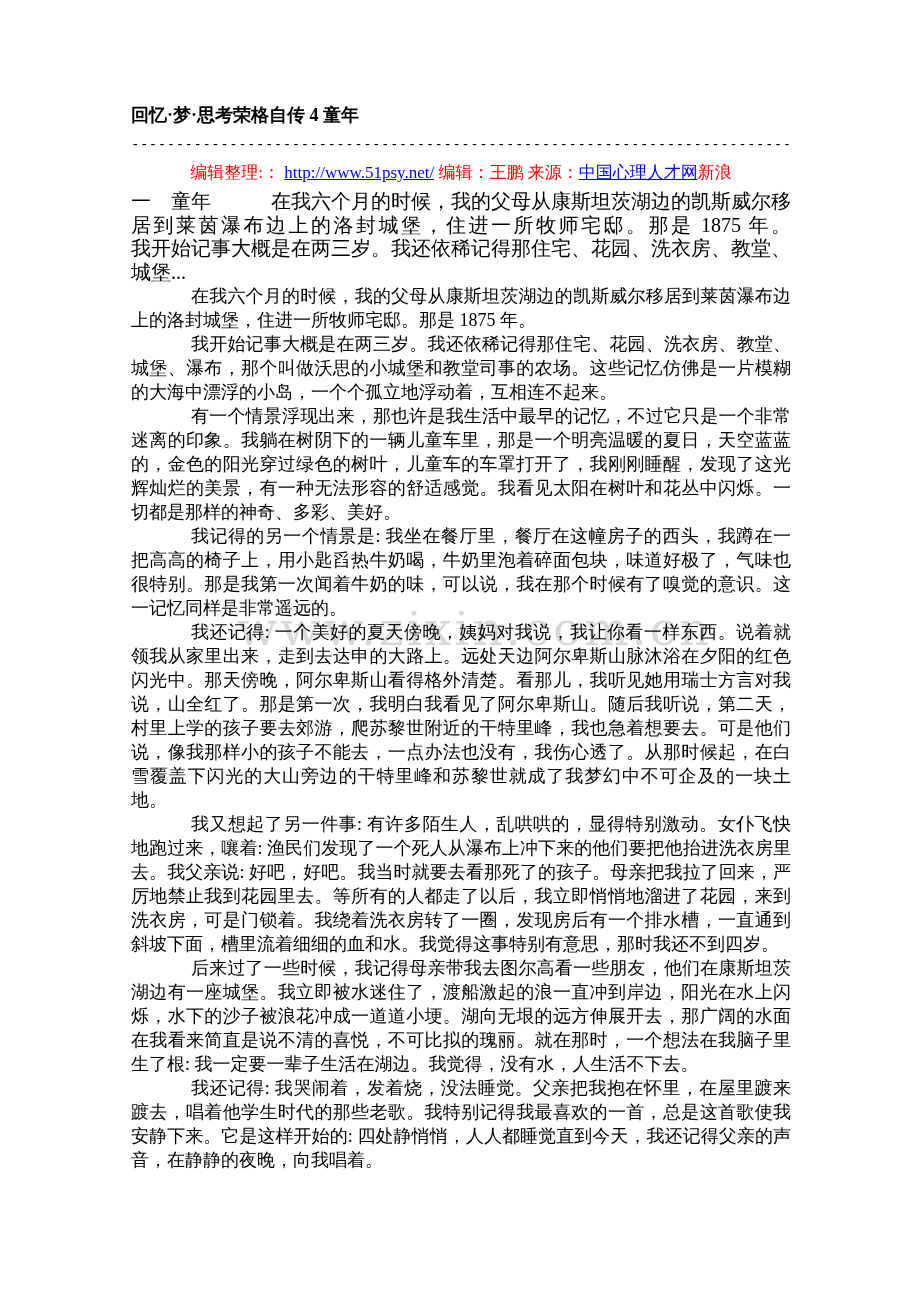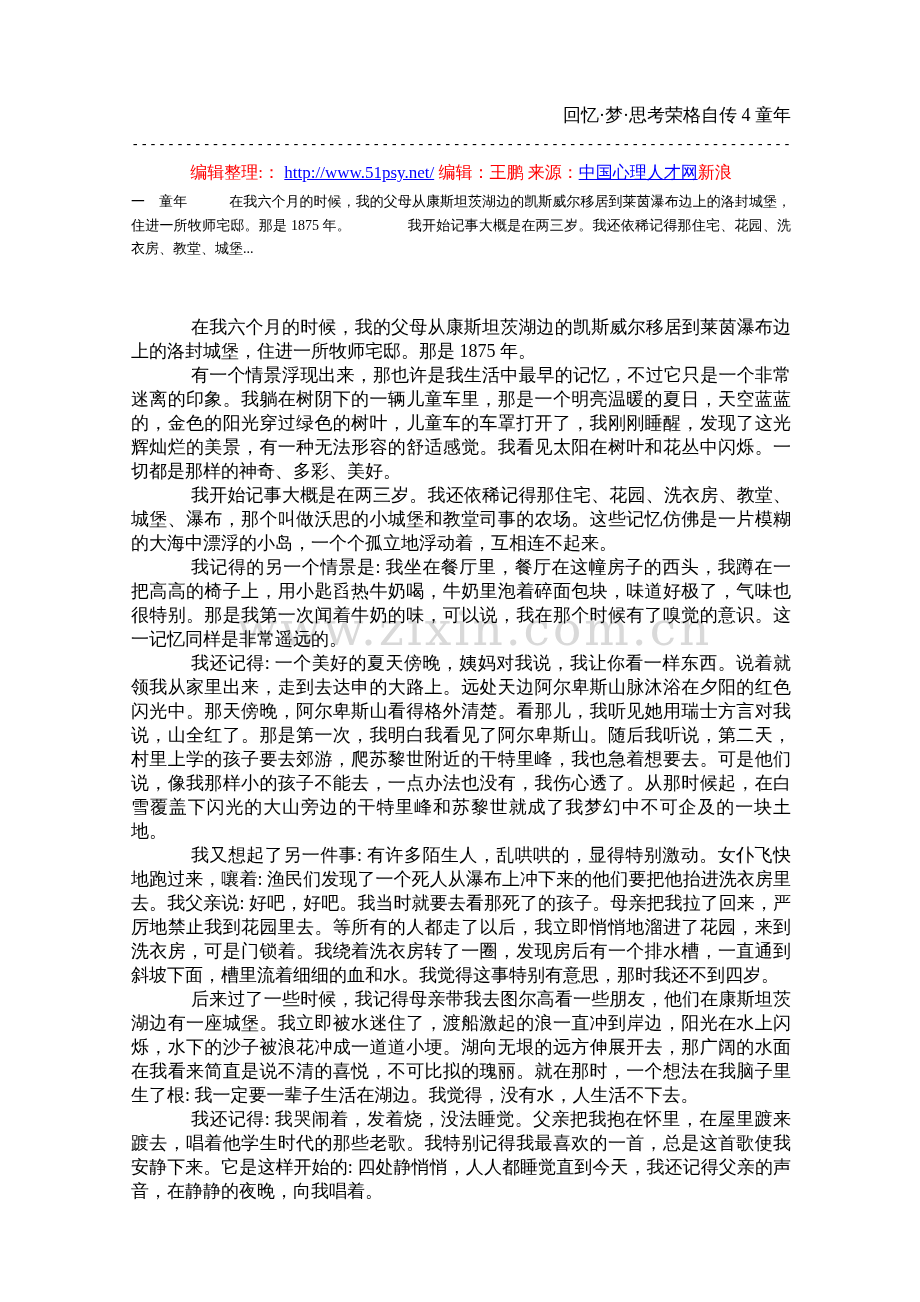--- a/index.html
+++ b/index.html
@@ -26,22 +26,22 @@
   .content {
     position: relative;
     z-index: 1;
     margin: 0 129px 0 131px; 
     padding-top: 103px;
   }
   .doc-title {
     margin: 0 0 10px 0;
     font-size: 18px;
     line-height: 24px;
-    font-weight: normal;
-    text-align: right;
+    font-weight: bold;
+    text-align: left;
   }
   .separator {
     white-space: nowrap;
     overflow: hidden;
     font-family: "DejaVu Sans Mono", monospace;
     font-size: 14px;
     line-height: 14px;
     letter-spacing: 0.5px;
     color: #000000;
   }
@@ -52,26 +52,26 @@
     line-height: 22px;
     color: #ff0000;
   }
   .credits a {
     color: #0000ff;
     text-decoration: underline;
     cursor: pointer;
   }
   .summary {
     margin: 6px 0 0 0;
-    font-size: 14px;
+    font-size: 20px;
     line-height: 23.5px;
     text-align: justify;
     text-justify: inter-character;
   }
-  .body-block { margin-top: 54px; }
+  .body-block { }
   .body-para {
     margin: 0;
     font-size: 18px;
     line-height: 24px;
     text-align: justify;
     text-justify: inter-character;
     text-indent: 60px;
   }
 </style>
 </head>
@@ -88,22 +88,22 @@
     <div class="separator">------------------------------------------------------------------------------------------------------------------------------------------------------</div>
 
     <div class="credits">
       <span>编辑整理:： </span><a>http://www.51psy.net/</a><span> 编辑：王鹏 来源：</span><a>中国心理人才网</a><span>新浪</span>
     </div>
 
     <p class="summary">一　童年　　　在我六个月的时候，我的父母从康斯坦茨湖边的凯斯威尔移居到莱茵瀑布边上的洛封城堡，住进一所牧师宅邸。那是 1875 年。　　　　我开始记事大概是在两三岁。我还依稀记得那住宅、花园、洗衣房、教堂、城堡...</p>
 
     <div class="body-block">
       <p class="body-para">在我六个月的时候，我的父母从康斯坦茨湖边的凯斯威尔移居到莱茵瀑布边上的洛封城堡，住进一所牧师宅邸。那是 1875 年。</p>
+      <p class="body-para">我开始记事大概是在两三岁。我还依稀记得那住宅、花园、洗衣房、教堂、城堡、瀑布，那个叫做沃思的小城堡和教堂司事的农场。这些记忆仿佛是一片模糊的大海中漂浮的小岛，一个个孤立地浮动着，互相连不起来。</p>
       <p class="body-para">有一个情景浮现出来，那也许是我生活中最早的记忆，不过它只是一个非常迷离的印象。我躺在树阴下的一辆儿童车里，那是一个明亮温暖的夏日，天空蓝蓝的，金色的阳光穿过绿色的树叶，儿童车的车罩打开了，我刚刚睡醒，发现了这光辉灿烂的美景，有一种无法形容的舒适感觉。我看见太阳在树叶和花丛中闪烁。一切都是那样的神奇、多彩、美好。</p>
-      <p class="body-para">我开始记事大概是在两三岁。我还依稀记得那住宅、花园、洗衣房、教堂、城堡、瀑布，那个叫做沃思的小城堡和教堂司事的农场。这些记忆仿佛是一片模糊的大海中漂浮的小岛，一个个孤立地浮动着，互相连不起来。</p>
       <p class="body-para">我记得的另一个情景是: 我坐在餐厅里，餐厅在这幢房子的西头，我蹲在一把高高的椅子上，用小匙舀热牛奶喝，牛奶里泡着碎面包块，味道好极了，气味也很特别。那是我第一次闻着牛奶的味，可以说，我在那个时候有了嗅觉的意识。这一记忆同样是非常遥远的。</p>
       <p class="body-para">我还记得: 一个美好的夏天傍晚，姨妈对我说，我让你看一样东西。说着就领我从家里出来，走到去达申的大路上。远处天边阿尔卑斯山脉沐浴在夕阳的红色闪光中。那天傍晚，阿尔卑斯山看得格外清楚。看那儿，我听见她用瑞士方言对我说，山全红了。那是第一次，我明白我看见了阿尔卑斯山。随后我听说，第二天，村里上学的孩子要去郊游，爬苏黎世附近的干特里峰，我也急着想要去。可是他们说，像我那样小的孩子不能去，一点办法也没有，我伤心透了。从那时候起，在白雪覆盖下闪光的大山旁边的干特里峰和苏黎世就成了我梦幻中不可企及的一块土地。</p>
       <p class="body-para">我又想起了另一件事: 有许多陌生人，乱哄哄的，显得特别激动。女仆飞快地跑过来，嚷着: 渔民们发现了一个死人从瀑布上冲下来的他们要把他抬进洗衣房里去。我父亲说: 好吧，好吧。我当时就要去看那死了的孩子。母亲把我拉了回来，严厉地禁止我到花园里去。等所有的人都走了以后，我立即悄悄地溜进了花园，来到洗衣房，可是门锁着。我绕着洗衣房转了一圈，发现房后有一个排水槽，一直通到斜坡下面，槽里流着细细的血和水。我觉得这事特别有意思，那时我还不到四岁。</p>
       <p class="body-para">后来过了一些时候，我记得母亲带我去图尔高看一些朋友，他们在康斯坦茨湖边有一座城堡。我立即被水迷住了，渡船激起的浪一直冲到岸边，阳光在水上闪烁，水下的沙子被浪花冲成一道道小埂。湖向无垠的远方伸展开去，那广阔的水面在我看来简直是说不清的喜悦，不可比拟的瑰丽。就在那时，一个想法在我脑子里生了根: 我一定要一辈子生活在湖边。我觉得，没有水，人生活不下去。</p>
       <p class="body-para">我还记得: 我哭闹着，发着烧，没法睡觉。父亲把我抱在怀里，在屋里踱来踱去，唱着他学生时代的那些老歌。我特别记得我最喜欢的一首，总是这首歌使我安静下来。它是这样开始的: 四处静悄悄，人人都睡觉直到今天，我还记得父亲的声音，在静静的夜晚，向我唱着。</p>
     </div>
 
   </div>
 </div>
 

